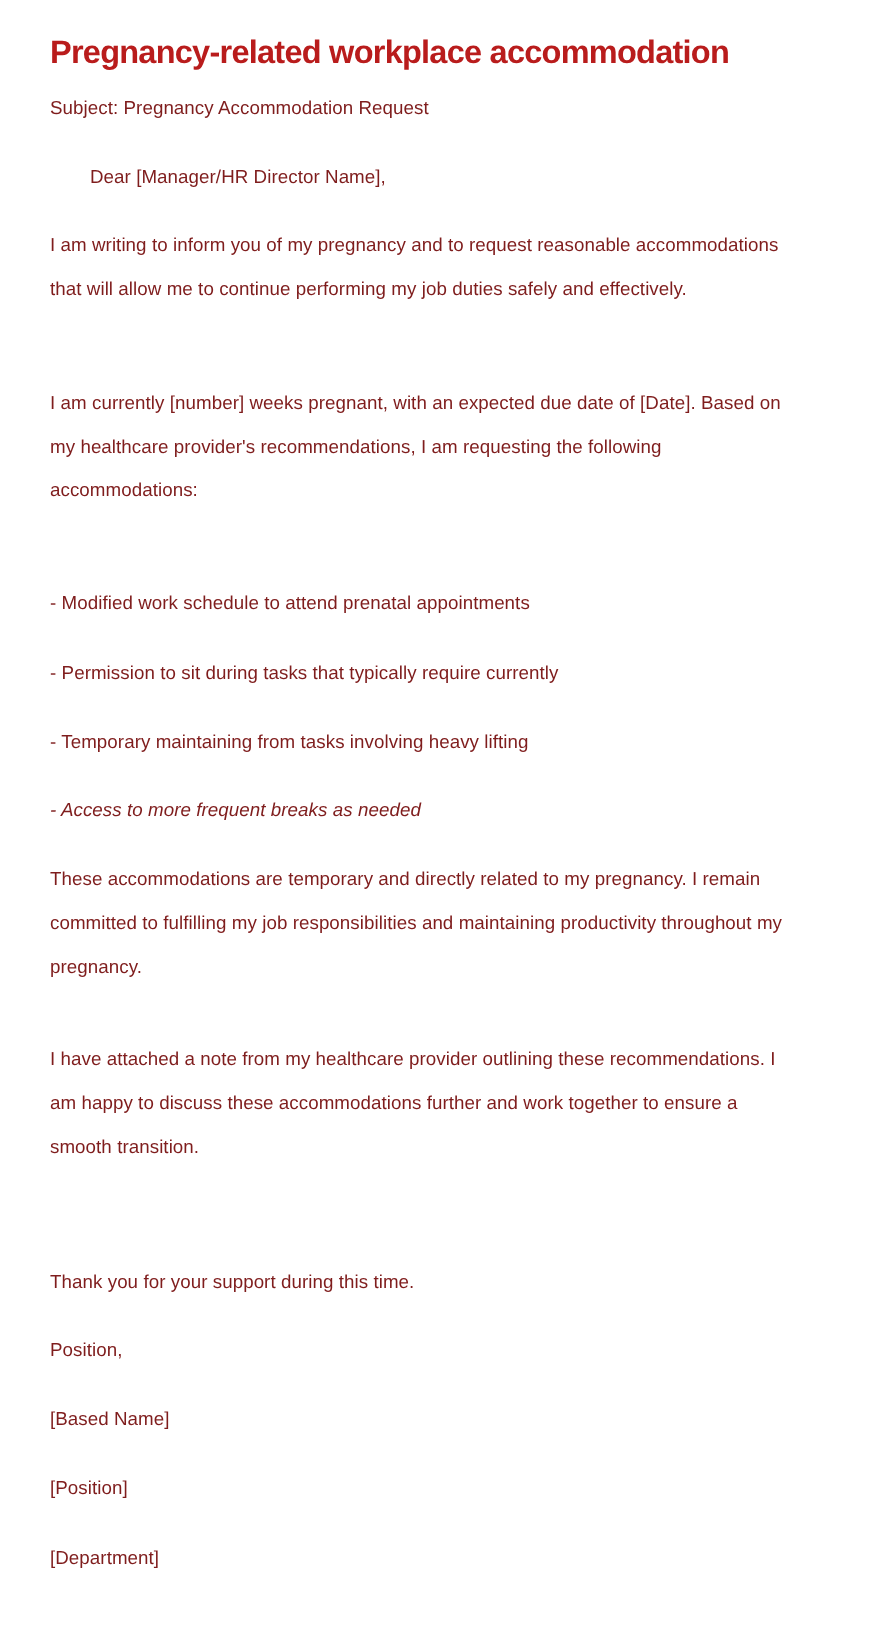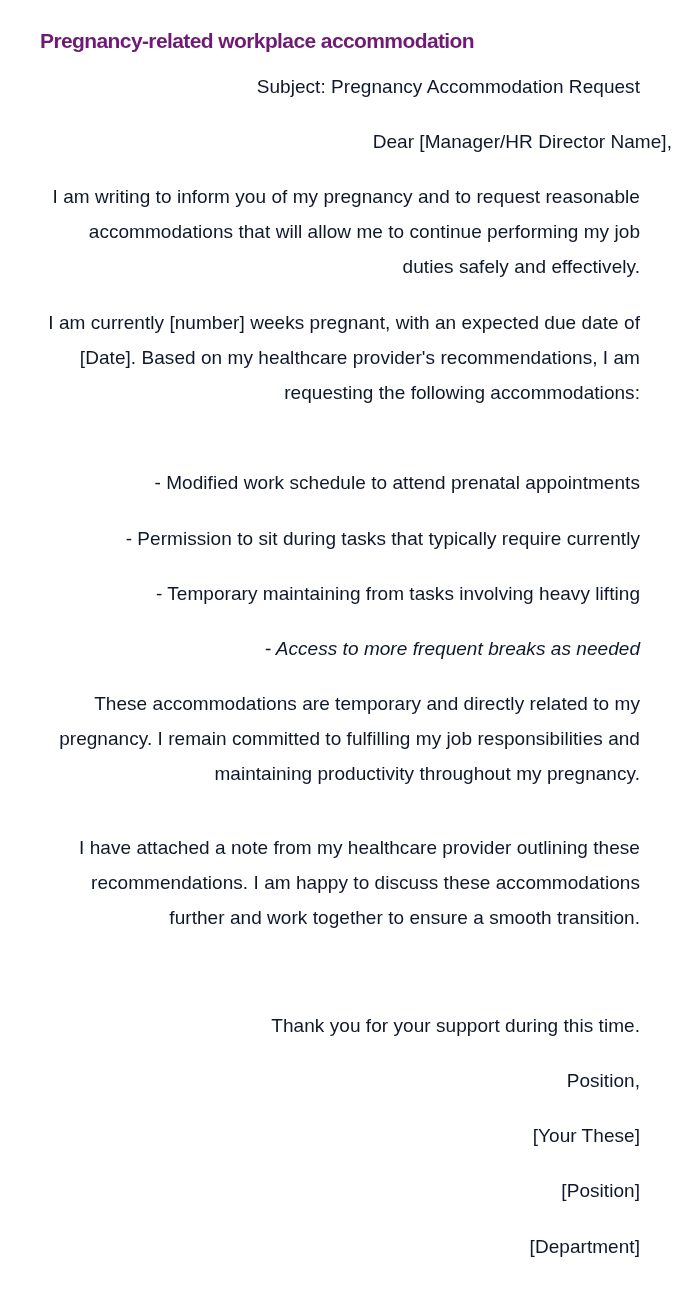--- a/index.html
+++ b/index.html
@@ -12,37 +12,36 @@
     }
     .doc {
       position: relative;
       padding: 0 40px;
     }
     .title {
       position: absolute;
       left: 40px;
       top: 24px;
       margin: 0;
-      font-size: 21px;
+      font-size: 26px;
       font-weight: bold;
       letter-spacing: -0.6px;
       line-height: 34px;
-      color: #701a75;
+      color: #b91c1c;
       white-space: nowrap;
     }
     .para {
       position: absolute;
       left: 40px;
       width: 600px;
       margin: 0;
-      font-size: 19px;
+      font-size: 15px;
       line-height: 35.2px;
-      color: #0f172a;
+      color: #7f1d1d;
       letter-spacing: 0.05px;
-      text-align: right;
     }
   </style>
 </head>
 <body>
 
 <div class="doc">
   <h1 class="title">Pregnancy-related workplace accommodation</h1>
 
   <p class="para" style="top:69px;">Subject: Pregnancy Accommodation Request</p>
 
@@ -58,16 +57,16 @@
   <p class="para" style="top:631px;font-style:italic;">- Access to more frequent breaks as needed</p>
 
   <p class="para" style="top:686px;">These accommodations are temporary and directly related to my pregnancy. I remain committed to fulfilling my job responsibilities and maintaining productivity throughout my pregnancy.</p>
 
   <p class="para" style="top:830px;">I have attached a note from my healthcare provider outlining these recommendations. I am happy to discuss these accommodations further and work together to ensure a smooth transition.</p>
 
   <p class="para" style="top:1008px;">Thank you for your support during this time.</p>
 
   <p class="para" style="top:1063px;">Position,</p>
 
-  <p class="para" style="top:1118px;">[Your These]</p>
+  <p class="para" style="top:1118px;">[Based Name]</p>
   <p class="para" style="top:1173px;">[Position]</p>
   <p class="para" style="top:1229px;">[Department]</p>
 </div>
 
 </body></html>

